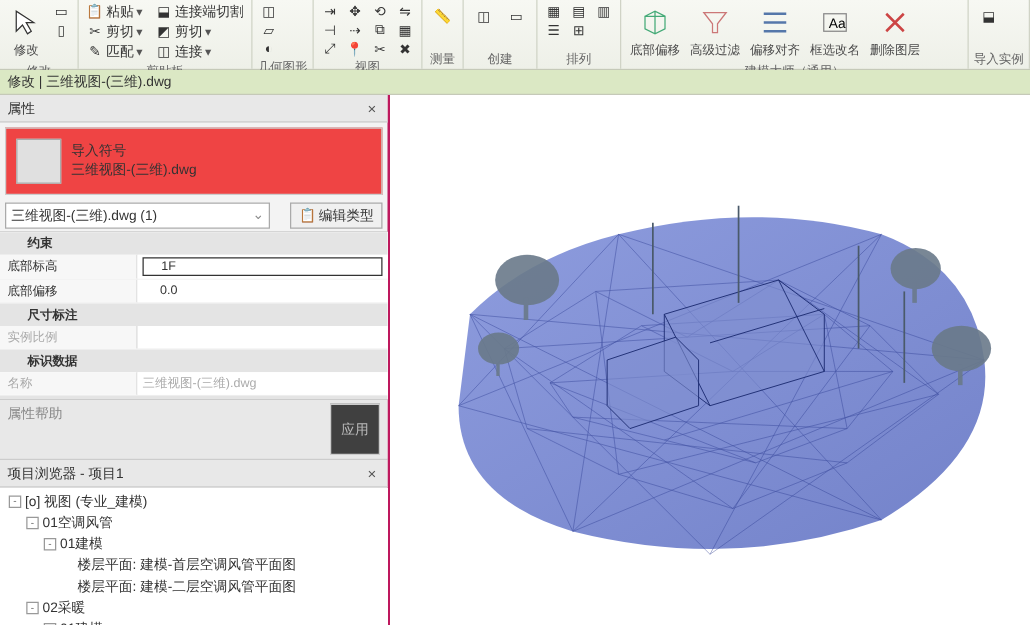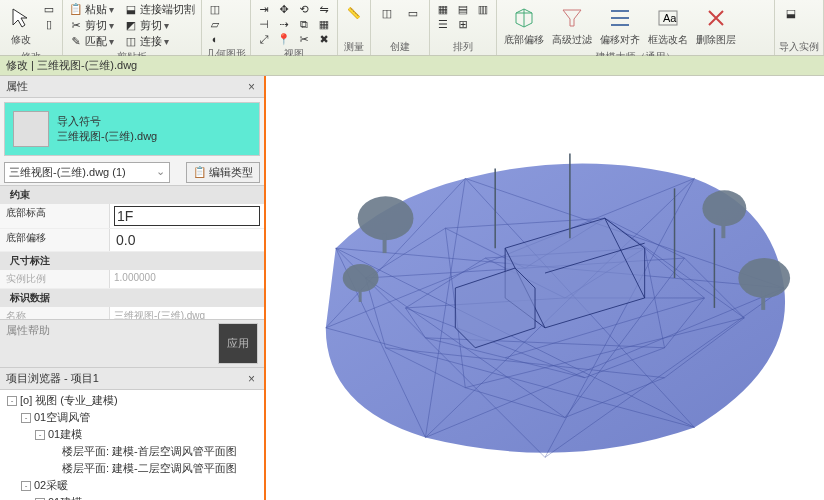--- a/index.html
+++ b/index.html
@@ -10,36 +10,36 @@
 .rbtn{display:flex;flex-direction:column;align-items:center;justify-content:center;padding:2px 3px;cursor:pointer;border-radius:2px}
 .rbtn-ico{width:18px;height:18px;display:flex;align-items:center;justify-content:center}
 .rbtn-big .rbtn-ico{width:28px;height:28px}
 .rbtn-lbl{font-size:10px;color:#4a4a4a;margin-top:1px;white-space:nowrap}
 .ribbon-title{text-align:center;font-size:10px;color:#666;padding-top:1px}
 .col-btns{display:flex;flex-direction:column;gap:1px}
 .mini-btn{display:flex;align-items:center;gap:2px;padding:0 2px;cursor:pointer;font-size:10px;color:#555}
 .mini-ico{width:14px;height:14px;display:inline-flex;align-items:center;justify-content:center}
 .tab-strip{background:#dbe8c4;border-bottom:1px solid #c5c9b8;padding:2px 6px;font-size:11px;color:#2a2a2a}
 .main{flex:1;display:flex;min-height:0}
-.left-panel{width:266px;display:flex;flex-direction:column;border-right:2px solid #f97316;background:#f3f3f3}
+.left-panel{width:312px;display:flex;flex-direction:column;border-right:2px solid #be185d;background:#f3f3f3}
 .panel-hdr{background:#e8e8e8;border-bottom:1px solid #ccc;padding:3px 6px;font-size:11px;display:flex;align-items:center;justify-content:space-between}
 .panel-close{cursor:pointer;color:#555;font-size:12px;padding:0 3px}
-.cat-box{background:#5eead4;border:1px solid #ccc;margin:4px;padding:8px;display:flex;align-items:center;gap:8px}
+.cat-box{background:#ef4444;border:1px solid #ccc;margin:4px;padding:8px;display:flex;align-items:center;gap:8px}
 .cat-ico{width:36px;height:36px;background:#e0e0e0;border:1px solid #aaa}
 .cat-txt{font-size:10px;color:#555;line-height:1.4}
 .type-row{display:flex;align-items:center;padding:2px 4px;gap:16px}
 .type-sel{flex:1;background:#fff;border:1px solid #aaa;padding:2px 4px;font-size:10px}
 .type-btn{background:#f0f0f0;border:1px solid #aaa;padding:2px 6px;font-size:10px;cursor:pointer;display:flex;align-items:center;gap:2px}
 .prop-grid{flex:1;overflow:auto;background:#fff;border-top:1px solid #ccc}
-.prop-section{background:#e4e4e4;padding:2px 10px;font-size:10px;font-weight:bold}
+.prop-section{background:#e4e4e4;padding:2px 22px;font-size:10px;font-weight:bold}
 .prop-row{display:flex;border-bottom:1px solid #eee}
 .prop-lbl{width:110px;padding:2px 6px;font-size:10px;background:#f7f7f7;border-right:1px solid #ddd}
 .prop-lbl.dim{color:#aaa}
 .prop-val{flex:1;padding:2px 4px;font-size:10px;background:#fff}
-.prop-val input{width:100%;border:1px solid #333;padding:1px 2px;font-size:14px}
+.prop-val input{width:100%;border:1px solid #333;padding:1px 14px;font-size:10px}
 .prop-val .noborder{border:none;background:transparent}
 .prop-val.dim{color:#aaa}
 .prop-btn{background:#f0f0f0;border:1px solid #999;padding:1px 10px;font-size:10px;cursor:pointer}
 .help-row{display:flex;justify-content:space-between;padding:3px 6px;background:#e8e8e8;border-top:1px solid #ccc;font-size:10px}
 .help-link{color:#888;cursor:pointer}
 .apply-btn{color:#bbb;padding:12px 8px;border:1px solid #ccc;background:#404040}
 .browser{border-top:1px solid #ccc}
 .tree{background:#fff;overflow:auto;padding:2px 0;max-height:110px}
 .tree-item{display:flex;align-items:center;padding:1px 4px;font-size:10px;cursor:pointer;gap:3px}
 .tree-exp{width:10px;text-align:center;color:#666;border:1px solid #999;font-size:8px;line-height:8px;height:10px}
@@ -295,21 +295,20 @@
         <div class="prop-val"><input value="1F" style=""></div>
       </div>
       <div class="prop-row">
         <div class="prop-lbl">底部偏移</div>
         <div class="prop-val"><input class="noborder" value="0.0" style=""></div>
       </div>
 
       <div class="prop-section">尺寸标注</div>
       <div class="prop-row">
         <div class="prop-lbl dim">实例比例</div>
-        <div class="prop-val dim">1.000000</div>
       </div>
 
       <div class="prop-section">标识数据</div>
       <div class="prop-row">
         <div class="prop-lbl dim">名称</div>
         <div class="prop-val dim">三维视图-(三维).dwg</div>
       </div>
 
       <div class="prop-section">其他</div>
       <div class="prop-row">

